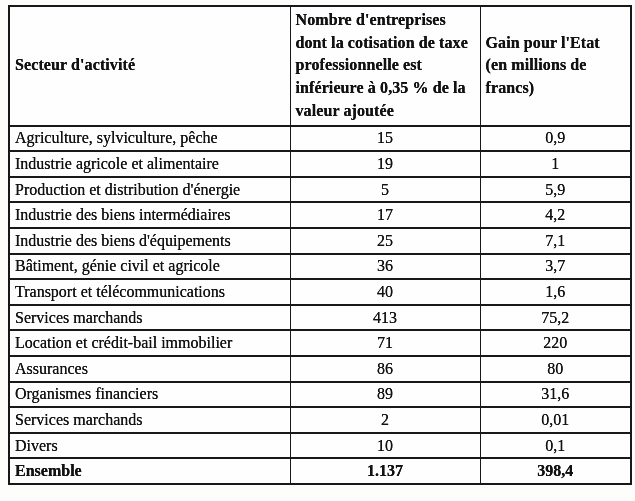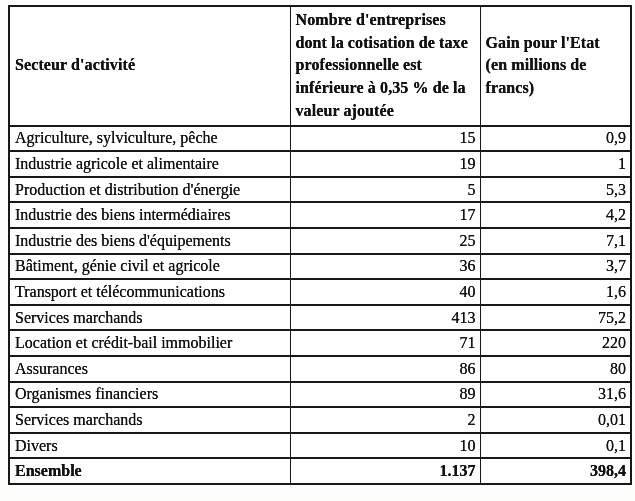--- a/index.html
+++ b/index.html
@@ -54,21 +54,21 @@
     vertical-align: middle;
     padding: 1px 4px;
     text-shadow: 0 0 0.35px #111;
     white-space: nowrap;
   }
   td.cell-sector {
     text-align: left;
     padding-left: 5px;
   }
   td.cell-count, td.cell-gain {
-    text-align: right;
+    text-align: center;
   }
   tr.total-row td {
     font-weight: bold;
     text-shadow: 0 0 0.6px #000;
   }
 </style>
 </head>
 <body>
 
 <div class="page">
@@ -95,21 +95,21 @@
     <td class="cell-gain">0,9</td>
   </tr>
         <tr>
     <td class="cell-sector">Industrie agricole et alimentaire</td>
     <td class="cell-count">19</td>
     <td class="cell-gain">1</td>
   </tr>
         <tr>
     <td class="cell-sector">Production et distribution d'énergie</td>
     <td class="cell-count">5</td>
-    <td class="cell-gain">5,3</td>
+    <td class="cell-gain">5,9</td>
   </tr>
         <tr>
     <td class="cell-sector">Industrie des biens intermédiaires</td>
     <td class="cell-count">17</td>
     <td class="cell-gain">4,2</td>
   </tr>
         <tr>
     <td class="cell-sector">Industrie des biens d'équipements</td>
     <td class="cell-count">25</td>
     <td class="cell-gain">7,1</td>

